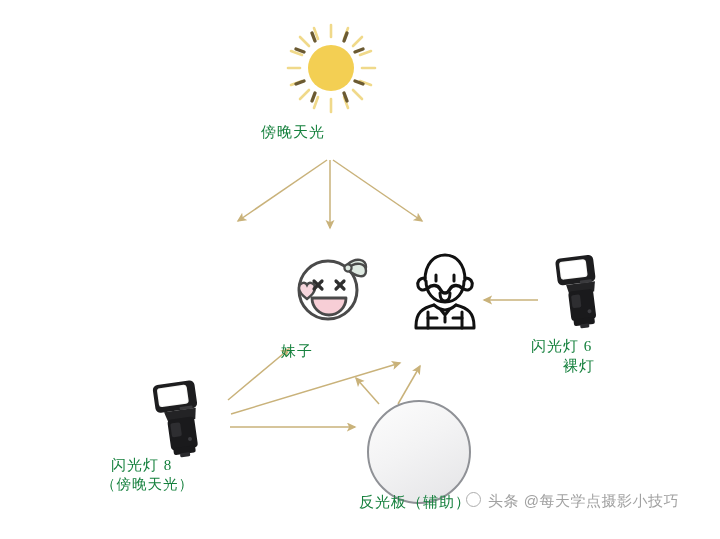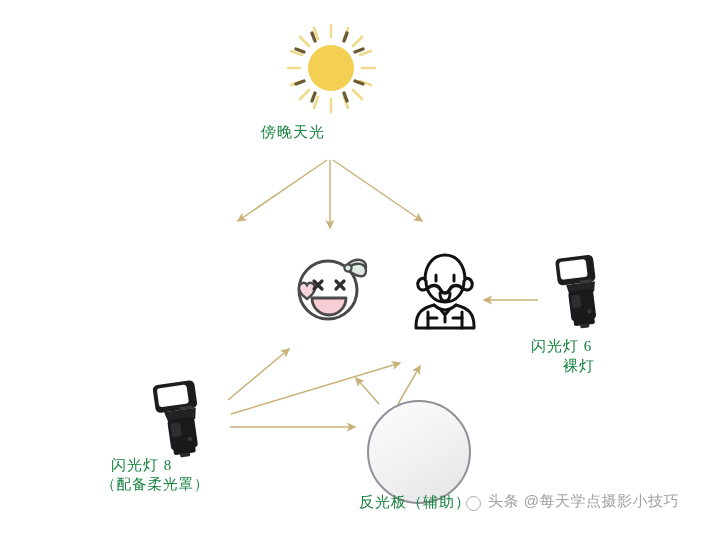--- a/index.html
+++ b/index.html
@@ -37,21 +37,21 @@
     position: absolute;
     left: 0;
     top: 0;
     width: 720px;
     height: 539px;
     pointer-events: none;
   }
   .watermark {
     position: absolute;
     display: flex;
-    align-items: flex-end;
+    align-items: flex-start;
     gap: 7px;
     color: #8d8d8d;
     font-family: "Liberation Sans", sans-serif;
     font-size: 15px;
     letter-spacing: 0.5px;
     opacity: 0.82;
   }
   .wm-circle {
     width: 15px;
     height: 15px;
@@ -145,20 +145,21 @@
       </g>
       <g stroke="#2f2f2f" stroke-width="3.2" stroke-linecap="round">
         <line x1="28" y1="33" x2="36" y2="41"></line>
         <line x1="36" y1="33" x2="28" y2="41"></line>
         <line x1="50" y1="33" x2="58" y2="41"></line>
         <line x1="58" y1="33" x2="50" y2="41"></line>
       </g>
       <path d="M26,50 A17,17 0 0 0 60,50 Z" fill="#f7ced6" stroke="#4a4a4a" stroke-width="2.8" stroke-linejoin="round"></path>
     </svg>
   </div>
+  <div class="caption" style="left:281px; top:341px; width:90px;">妹子</div>
 
   <div class="node" style="left:404px; top:248px; width:82px; height:84px;">
     <svg width="82" height="84" viewBox="0 0 82 84">
       <g stroke="#111111" stroke-width="3" fill="none" stroke-linecap="round" stroke-linejoin="round">
         <path d="M21,32 C21,16 30,7 41,7 C52,7 61,16 61,32"></path>
         <path d="M21,30 C15,30 13,34 14,38 C15,42 19,43 22,41"></path>
         <path d="M61,30 C67,30 69,34 68,38 C67,42 63,43 60,41"></path>
         <path d="M22,33 C22,44 29,54 41,54 C53,54 60,44 60,33"></path>
         <line x1="32" y1="27" x2="32" y2="33"></line>
         <line x1="50" y1="27" x2="50" y2="33"></line>
@@ -205,21 +206,21 @@
         <rect x="19" y="40" width="27" height="31" rx="4" fill="#1a1a1c"></rect>
         <rect x="21.5" y="44" width="10" height="14" rx="2" fill="#2e2e31"></rect>
         <rect x="21" y="69" width="22" height="7" rx="2" fill="#19191b"></rect>
         <rect x="27" y="75" width="10" height="4" rx="1.4" fill="#2a2a2d"></rect>
         <rect x="33" y="29" width="13" height="3" rx="1" fill="#3a3a3d"></rect>
         <circle cx="39" cy="62" r="2" fill="#3c3c40"></circle>
       </g>
     </svg>
   </div>
   <div class="caption" style="left:111px; top:455px; width:140px;">闪光灯 8</div>
-  <div class="caption small" style="left:101px; top:475px; width:160px;">（配备柔光罩）</div>
+  <div class="caption small" style="left:101px; top:475px; width:160px;">（傍晚天光）</div>
 
   <div class="reflector" style="left:367px; top:400px;"></div>
   <div class="caption" style="left:359px; top:492px; width:140px;">反光板（辅助）</div>
 
   <div class="watermark" style="left:466px; top:492px;">
     <span class="wm-circle"></span>
     <span>头条 @每天学点摄影小技巧</span>
   </div>
 
 </div>

